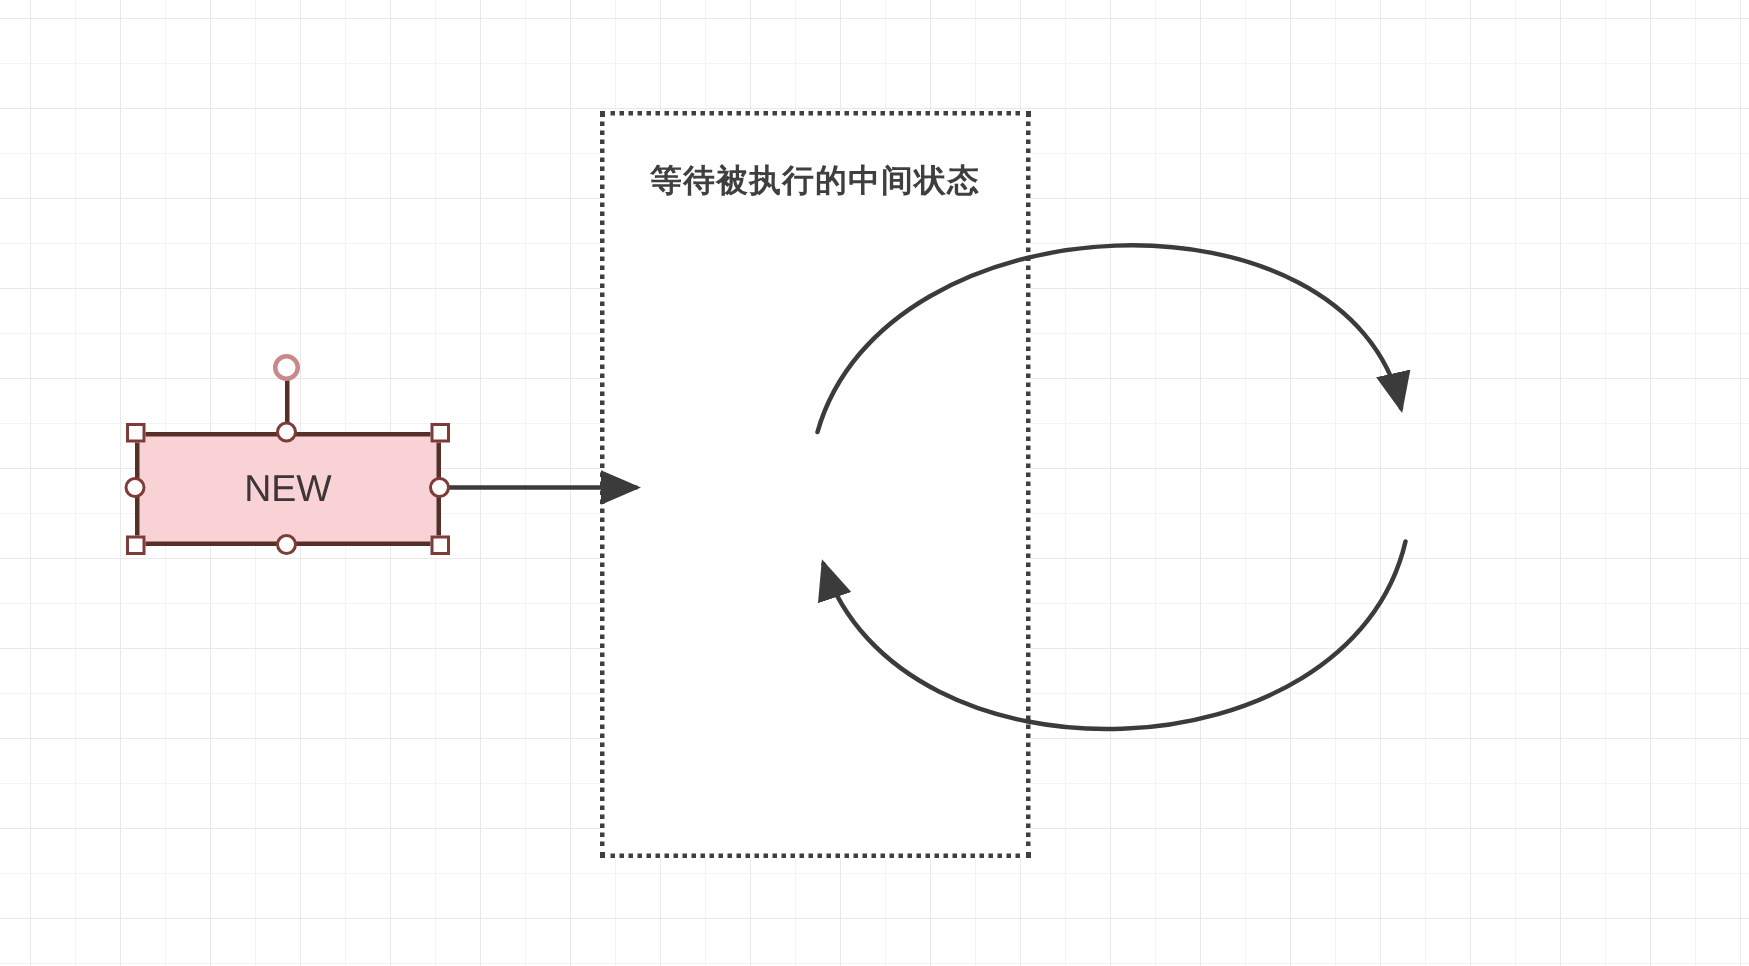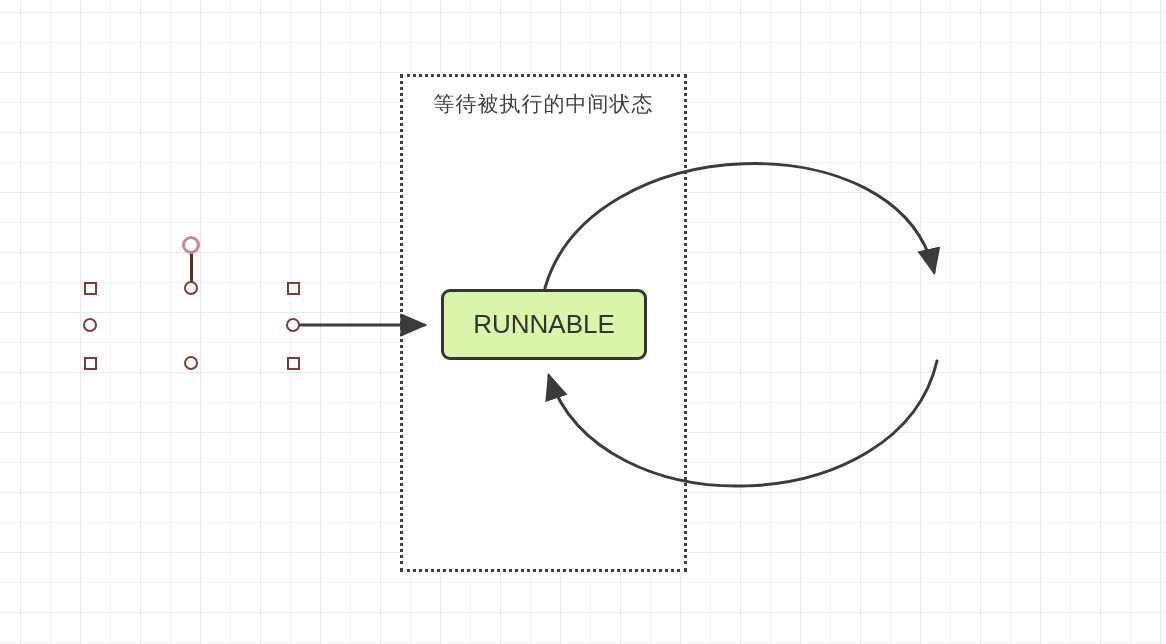--- a/index.html
+++ b/index.html
@@ -20,26 +20,27 @@
     background-size:60px 60px,60px 60px,30px 30px,30px 30px;
     background-position:20px 12px,20px 12px,20px 12px,20px 12px;
   }
   
   .group-box{
     position:absolute;left:400px;top:74px;width:281px;height:492px;
     border:3px dotted #3f3f3f;
     background:#ffffff;
   }
   .group-label{
-    margin-top:13px;
+    margin-top:29px;
     text-align:center;
     font-size:21px;
     letter-spacing:1px;
     color:#3f3f3f;
     user-select:none;
+    font-weight:bold;
   }
   
   #edges{position:absolute;left:0;top:0;width:1166px;height:644px;}
   .edge{fill:none;stroke:#3b3b3b;stroke-width:3;stroke-linecap:round;}
   
   .node{
     position:absolute;
     display:flex;align-items:center;justify-content:center;
     box-sizing:border-box;
     user-select:none;
@@ -101,24 +102,24 @@
     <defs>
       <marker id="arrow" viewBox="0 0 12 12" refX="10.5" refY="6" markerWidth="9" markerHeight="9" orient="auto-start-reverse">
         <path d="M0,0.8 L12,6 L0,11.2 Z" fill="#3b3b3b"></path>
       </marker>
     </defs>
     <path class="edge" marker-end="url(#arrow)" d="M294,325 L424,325"></path>
     <path class="edge" marker-end="url(#arrow)" d="M545,288 C590,130 900,120 934,272"></path>
     <path class="edge" marker-end="url(#arrow)" d="M937,361 C900,520 600,530 549,376"></path>
   </svg>
 
+  <div class="node node-new">
+    <span>NEW</span>
+  </div>
 
-  <div class="node node-green node-runnable">
-    <span>RUNNABLE</span>
-  </div>
 
 
   <div>
     <div class="rot-stem"></div>
     <div class="rot-circle"></div>
     <div class="h sq h-nw"></div>
     <div class="h sq h-ne"></div>
     <div class="h sq h-sw"></div>
     <div class="h sq h-se"></div>
     <div class="h ci h-n"></div>

